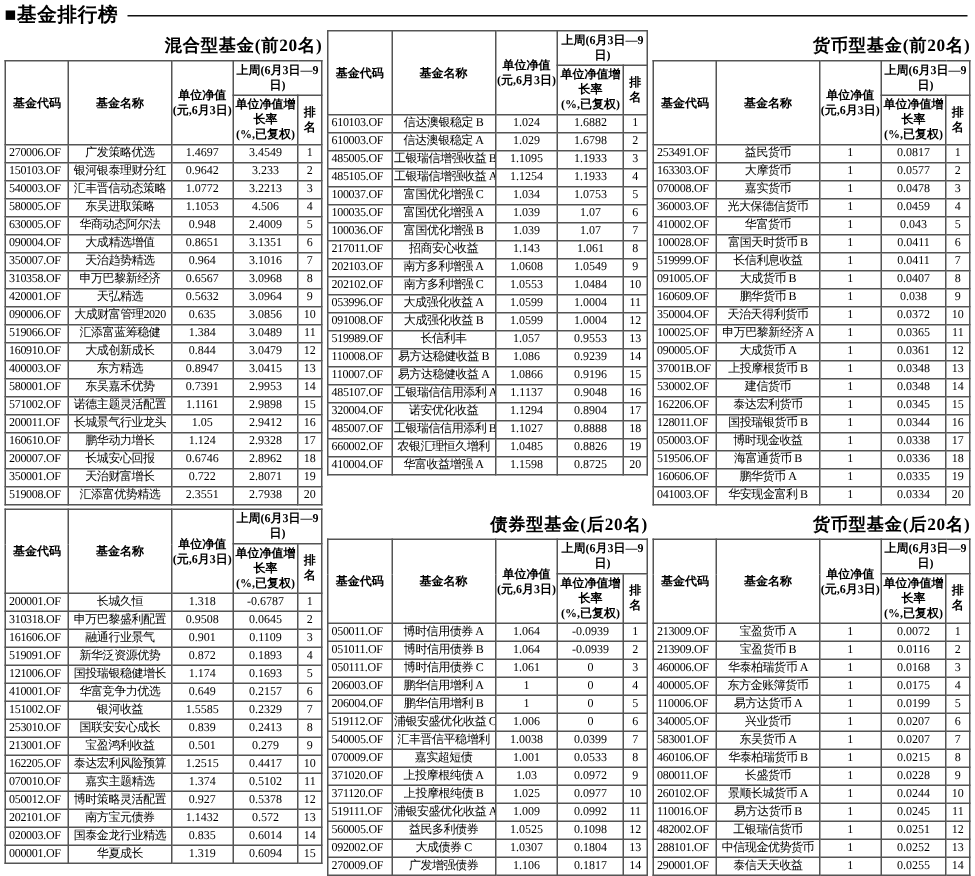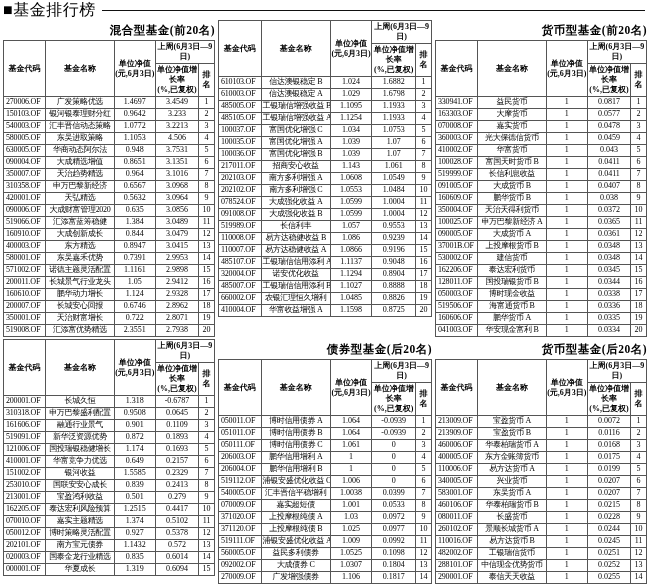--- a/index.html
+++ b/index.html
@@ -3,21 +3,21 @@
 <meta charset="utf-8">
 <style>
   html,body{margin:0;padding:0;background:#fff;}
   body{
     width:650px;height:584px;
     font-family:"Liberation Serif","DejaVu Serif",serif;
     color:#000;overflow:hidden;
   }
   .page{padding:2px 3px 0 3px;}
   .masthead{display:flex;align-items:center;height:16px;margin-bottom:2px;}
-  .masthead .title{font-size:16px;font-weight:normal;letter-spacing:0.5px;white-space:nowrap;}
+  .masthead .title{font-size:13px;font-weight:bold;letter-spacing:0.5px;white-space:nowrap;}
   .masthead .rule{flex:1;border-top:1.5px solid #111;margin-left:6px;margin-right:2px;}
   .grid{
     display:grid;
     grid-template-columns:212px 214px 212px;
     column-gap:3px;row-gap:2px;
   }
   .fund-section h2{
     font-size:11.5px;font-weight:bold;margin:3px 0 2px 1px;letter-spacing:0.5px;text-align:right;
   }
   table{border-collapse:collapse;width:100%;table-layout:fixed;}
@@ -108,21 +108,21 @@
               <td class="c0">580005.OF</td>
               <td class="c1">东吴进取策略</td>
               <td class="c2">1.1053</td>
               <td class="c3">4.506</td>
               <td class="c4">4</td>
             </tr>
             <tr>
               <td class="c0">630005.OF</td>
               <td class="c1">华商动态阿尔法</td>
               <td class="c2">0.948</td>
-              <td class="c3">3.7531</td>
+              <td class="c3">2.4009</td>
               <td class="c4">5</td>
             </tr>
             <tr>
               <td class="c0">090004.OF</td>
               <td class="c1">大成精选增值</td>
               <td class="c2">0.8651</td>
               <td class="c3">3.1351</td>
               <td class="c4">6</td>
             </tr>
             <tr>
@@ -315,21 +315,21 @@
               <td class="c4">9</td>
             </tr>
             <tr>
               <td class="c0">202102.OF</td>
               <td class="c1">南方多利增强 C</td>
               <td class="c2">1.0553</td>
               <td class="c3">1.0484</td>
               <td class="c4">10</td>
             </tr>
             <tr>
-              <td class="c0">078524.OF</td>
+              <td class="c0">053996.OF</td>
               <td class="c1">大成强化收益 A</td>
               <td class="c2">1.0599</td>
               <td class="c3">1.0004</td>
               <td class="c4">11</td>
             </tr>
             <tr>
               <td class="c0">091008.OF</td>
               <td class="c1">大成强化收益 B</td>
               <td class="c2">1.0599</td>
               <td class="c3">1.0004</td>
@@ -414,21 +414,21 @@
             <th colspan="2">上周(6月3日—9日)</th>
           </tr>
           <tr>
             <th>单位净值增长率
 (%,已复权)</th>
             <th>排名</th>
           </tr>
         </thead>
         <tbody>
             <tr>
-              <td class="c0">330941.OF</td>
+              <td class="c0">253491.OF</td>
               <td class="c1">益民货币</td>
               <td class="c2">1</td>
               <td class="c3">0.0817</td>
               <td class="c4">1</td>
             </tr>
             <tr>
               <td class="c0">163303.OF</td>
               <td class="c1">大摩货币</td>
               <td class="c2">1</td>
               <td class="c3">0.0577</td>

